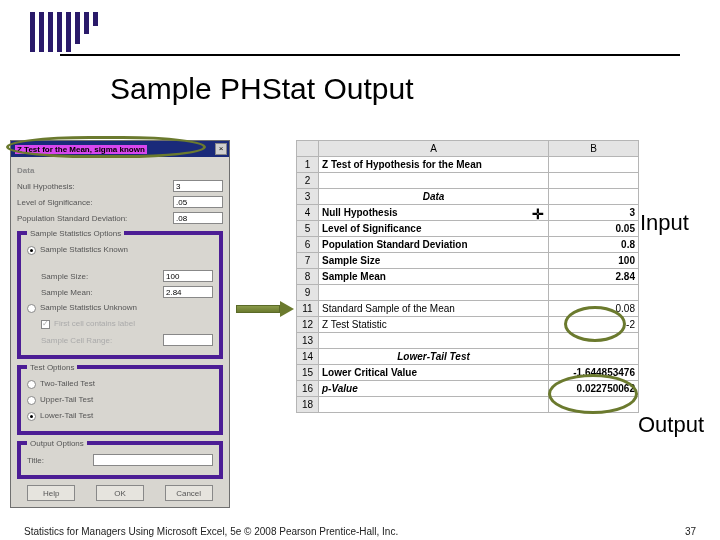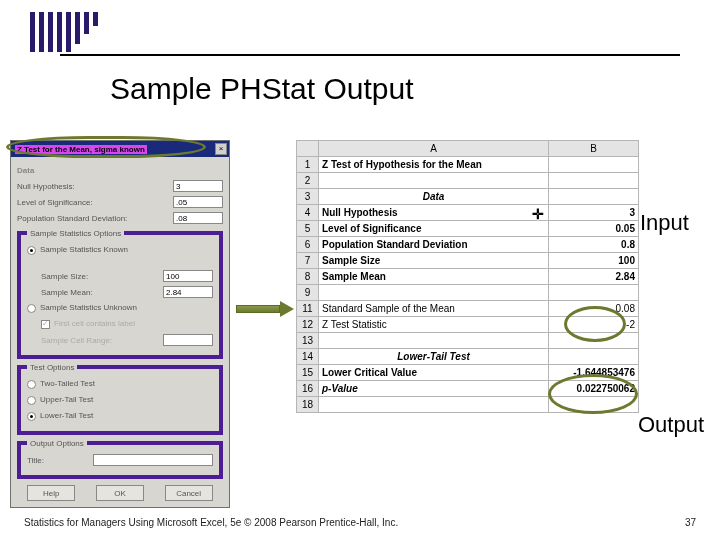--- a/index.html
+++ b/index.html
@@ -217,21 +217,21 @@
   .oval3 { position: absolute; top: 234px; left: 252px; width: 90px; height: 40px; border: 3px solid #6b7a2e; border-radius: 50%; }
   .anno {
     position: absolute;
     font-size: 22px;
     color: #000;
   }
   .anno-input { top: 210px; left: 640px; }
   .anno-output { top: 380px; left: 638px; margin-top: 32px; }
   .footer {
     position: absolute;
-    bottom: 12px;
+    bottom: 3px;
     left: 24px;
     right: 24px;
     display: flex;
     justify-content: space-between;
     font-size: 10px;
     color: #222;
   }
 </style>
 </head>
 <body>

